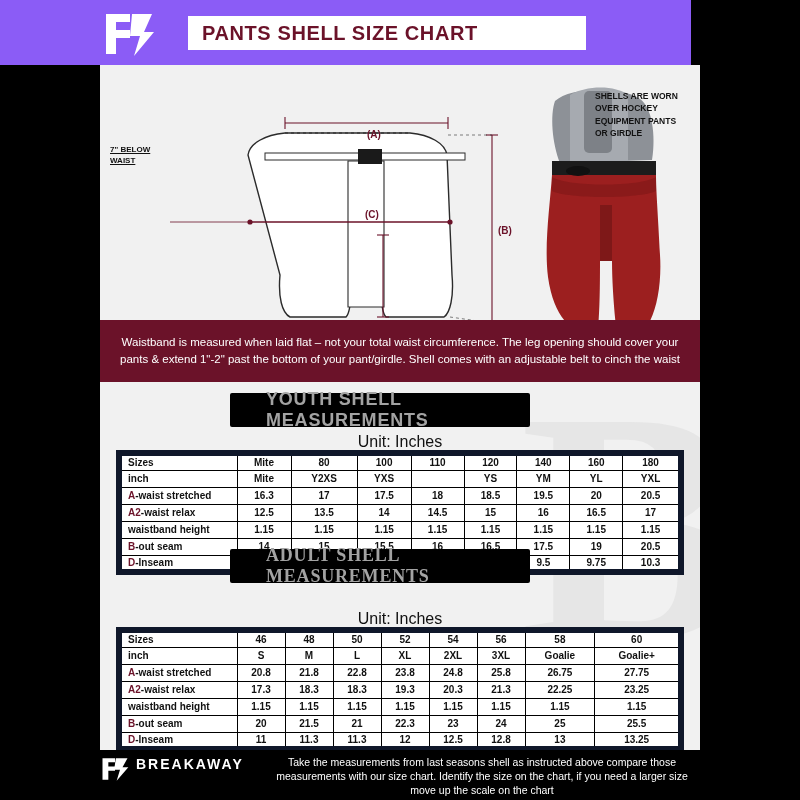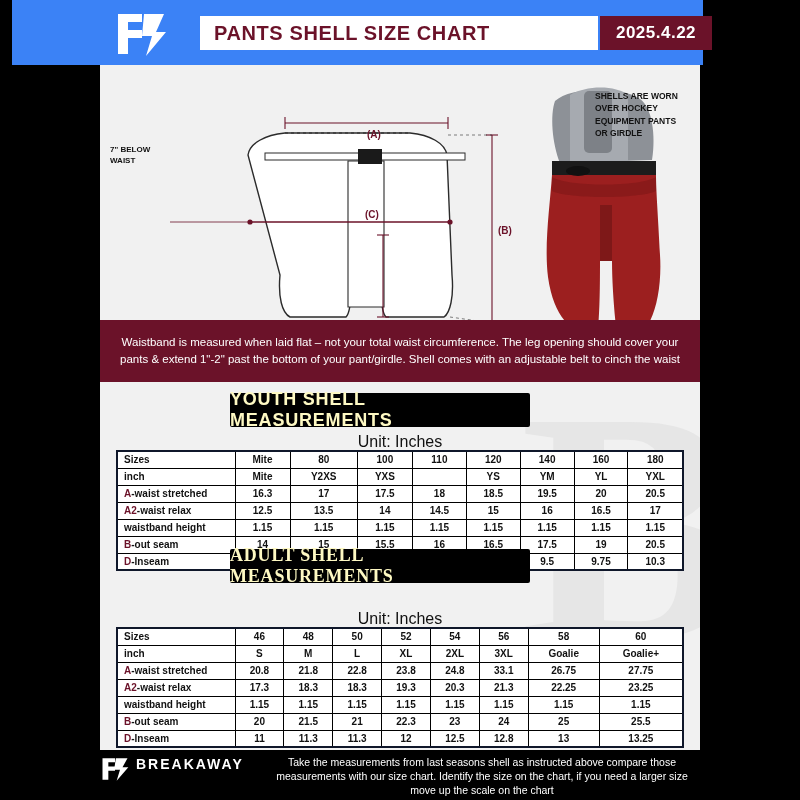--- a/index.html
+++ b/index.html
@@ -9,22 +9,22 @@
     font-family: "Liberation Sans", sans-serif;
     overflow: hidden;
   }
   .page {
     position: relative;
     width: 800px; height: 800px;
     background: #000;
   }
   
   .header {
-    position: absolute; left: 12px; top: 0; width: 691px; height: 65px;
-    background: #3b82f6;
+    position: absolute; left: 0; top: 0; width: 691px; height: 65px;
+    background: #8b5cf6;
   }
   .logo-b {
     position: absolute; left: 100px; top: 10px; width: 60px; height: 48px;
     color: #fff;
   }
   .title-box {
     position: absolute; left: 188px; top: 16px; width: 398px; height: 34px;
     background: #fff; color: #6b1229;
     display: flex; align-items: center;
     padding-left: 14px;
@@ -53,48 +53,50 @@
     position: absolute; left: 0; top: 0; width: 600px; height: 255px;
   }
   .note-right {
     position: absolute; left: 495px; top: 25px; width: 100px;
     font-size: 8.5px; line-height: 1.45; color: #111; font-weight: bold;
   }
   .belowwaist {
     position: absolute; left: 10px; top: 80px; width: 58px;
     font-size: 8px; line-height: 1.35; color: #111; font-weight: bold;
     text-align: left;
+    text-decoration: underline;
   }
   
   .band {
     position: absolute; left: 0; top: 255px; width: 600px; height: 62px;
     background: #6b1229; color: #fff;
     display: flex; align-items: center; justify-content: center;
     text-align: center; padding: 8px 14px;
     font-size: 11.5px; line-height: 1.45;
   }
   
   .pill {
     position: absolute; left: 130px; width: 300px; height: 34px;
-    background: #000; color: #fef9c3;
+    background: #000; color: #a3a3a3;
     display: flex; align-items: center; justify-content: center;
     font-size: 18px; font-weight: bold; letter-spacing: .8px;
     border-radius: 2px;
+    padding-left: 36px;
   }
   .unit {
     position: absolute; width: 600px; text-align: center;
     font-size: 16px; color: #111;
   }
   
   table.size {
     position: absolute; left: 16px; width: 568px;
     border-collapse: collapse;
     background: #fff;
     font-size: 10px;
-    border: 2px solid #0f172a;
+    border: 6px solid #0f172a;
   }
   table.size td, table.size th {
     border: 1px solid #000;
     height: 17px;
     text-align: center;
     font-weight: bold;
     color: #111;
     padding: 0 2px;
   }
   table.size td.lbl {
@@ -126,21 +128,20 @@
 <div class="page">
 
   <div class="header">
     <div class="logo-b">
       <svg viewBox="0 0 60 48" width="60" height="48" aria-hidden="true">
         <polygon points="6,4 30,4 30,12 16,12 16,20 30,20 30,28 16,28 16,44 6,44" fill="#ffffff"></polygon>
         <polygon points="32,4 52,4 44,22 54,22 34,46 40,26 30,26" fill="#ffffff"></polygon>
       </svg>
     </div>
     <div class="title-box">PANTS SHELL SIZE CHART</div>
-    <div class="date-box">2025.4.22</div>
   </div>
 
   <div class="side-black-l"></div>
   <div class="side-black-r"></div>
 
   <div class="body-wrap">
 
     <div class="watermark">B</div>
 
     <div class="illus">
@@ -316,21 +317,21 @@
             <td>Goalie</td>
             <td>Goalie+</td>
           </tr>
           <tr>
             <td class="lbl"><span class="ac">A</span>-waist stretched</td>
             <td>20.8</td>
             <td>21.8</td>
             <td>22.8</td>
             <td>23.8</td>
             <td>24.8</td>
-            <td>33.1</td>
+            <td>25.8</td>
             <td>26.75</td>
             <td>27.75</td>
           </tr>
           <tr>
             <td class="lbl"><span class="ac">A2</span>-waist relax</td>
             <td>17.3</td>
             <td>18.3</td>
             <td>18.3</td>
             <td>19.3</td>
             <td>20.3</td>

